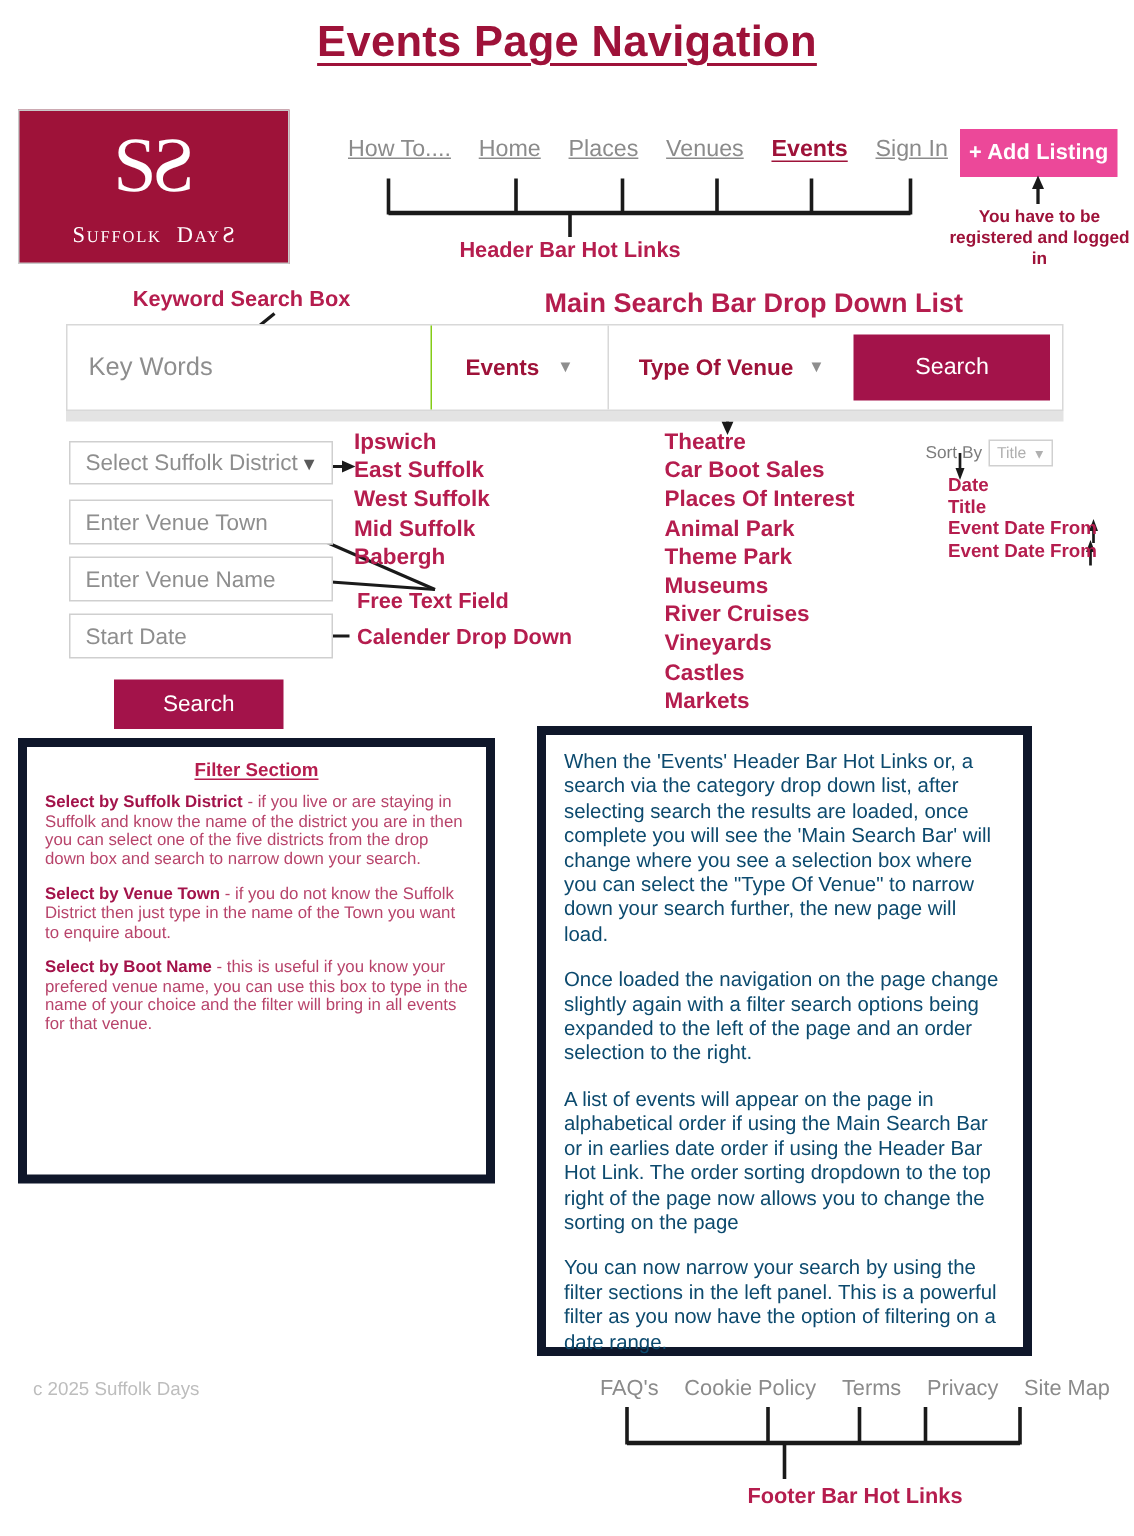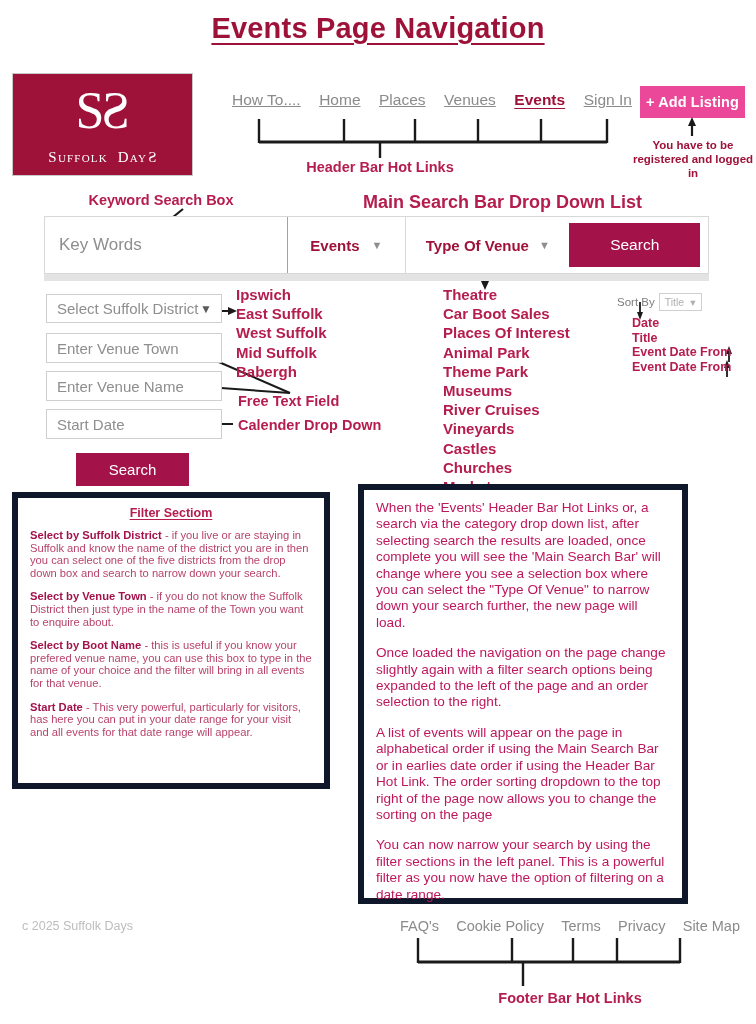--- a/index.html
+++ b/index.html
@@ -247,21 +247,21 @@
   #filter-box .para {
     color: #b8446b;
     font-size: 11.2px;
     line-height: 12.6px;
     margin-bottom: 11px;
   }
   #filter-box .para b { color: #a3134a; }
 
   #info-box-right { left: 358px; top: 484px; width: 330px; height: 420px; padding: 10px 12px 0 12px; }
   #info-box-right .para {
-    color: #be185d;
+    color: #0c4a6e;
     font-size: 13.6px;
     line-height: 16.4px;
     margin-bottom: 14px;
   }
 
   
   #copyright {
     left: 22px; top: 919px;
     color: #bdbdbd;
     font-size: 12.5px;
@@ -407,21 +407,20 @@
 <div class="abs opt-list" id="venue-options">
   <div>Theatre</div>
   <div>Car Boot Sales</div>
   <div>Places Of Interest</div>
   <div>Animal Park</div>
   <div>Theme Park</div>
   <div>Museums</div>
   <div>River Cruises</div>
   <div>Vineyards</div>
   <div>Castles</div>
-  <div>Churches</div>
   <div>Markets</div>
 </div>
 
 <div class="abs callout" id="free-text-label">Free Text Field</div>
 <div class="abs callout" id="calendar-label">Calender Drop Down</div>
 
 <div class="abs" id="sortby-wrap">
   <span id="sortby-label">Sort By</span>
   <span id="sortby-select">
     <span>Title</span>
@@ -438,23 +437,20 @@
 <div class="abs info-box" id="filter-box">
   <div class="box-title">Filter Sectiom</div>
   <div class="para">
     <b>Select by Suffolk District</b><span> - if you live or are staying in Suffolk and know the name of the district you are in then you can select one of the five districts from the drop down box and search to narrow down your search.</span>
   </div>
   <div class="para">
     <b>Select by Venue Town</b><span> - if you do not know the Suffolk District then just type in the name of the Town you want to enquire about.</span>
   </div>
   <div class="para">
     <b>Select by Boot Name</b><span> - this is useful if you know your prefered venue name, you can use this box to type in the name of your choice and the filter will bring in all events for that venue.</span>
-  </div>
-  <div class="para">
-    <b>Start Date</b><span> - This very powerful, particularly for visitors, has here you can put in your date range for your visit and all events for that date range will appear.</span>
   </div>
 </div>
 
 <div class="abs info-box" id="info-box-right">
   <div class="para">When the 'Events' Header Bar Hot Links or, a search via the category drop down list, after selecting search the results are loaded, once complete you will see the 'Main Search Bar' will change where you see a selection box where you can select the "Type Of Venue" to narrow down your search further, the new page will load.</div>
   <div class="para">Once loaded the navigation on the page change slightly again with a filter search options being expanded to the left of the page and an order selection to the right.</div>
   <div class="para">A list of events will appear on the page in alphabetical order if using the Main Search Bar or in earlies date order if using the Header Bar Hot Link. The order sorting dropdown to the top right of the page now allows you to change the sorting on the page</div>
   <div class="para">You can now narrow your search by using the filter sections in the left panel. This is a powerful filter as you now have the option of filtering on a date range.</div>
 </div>
 

